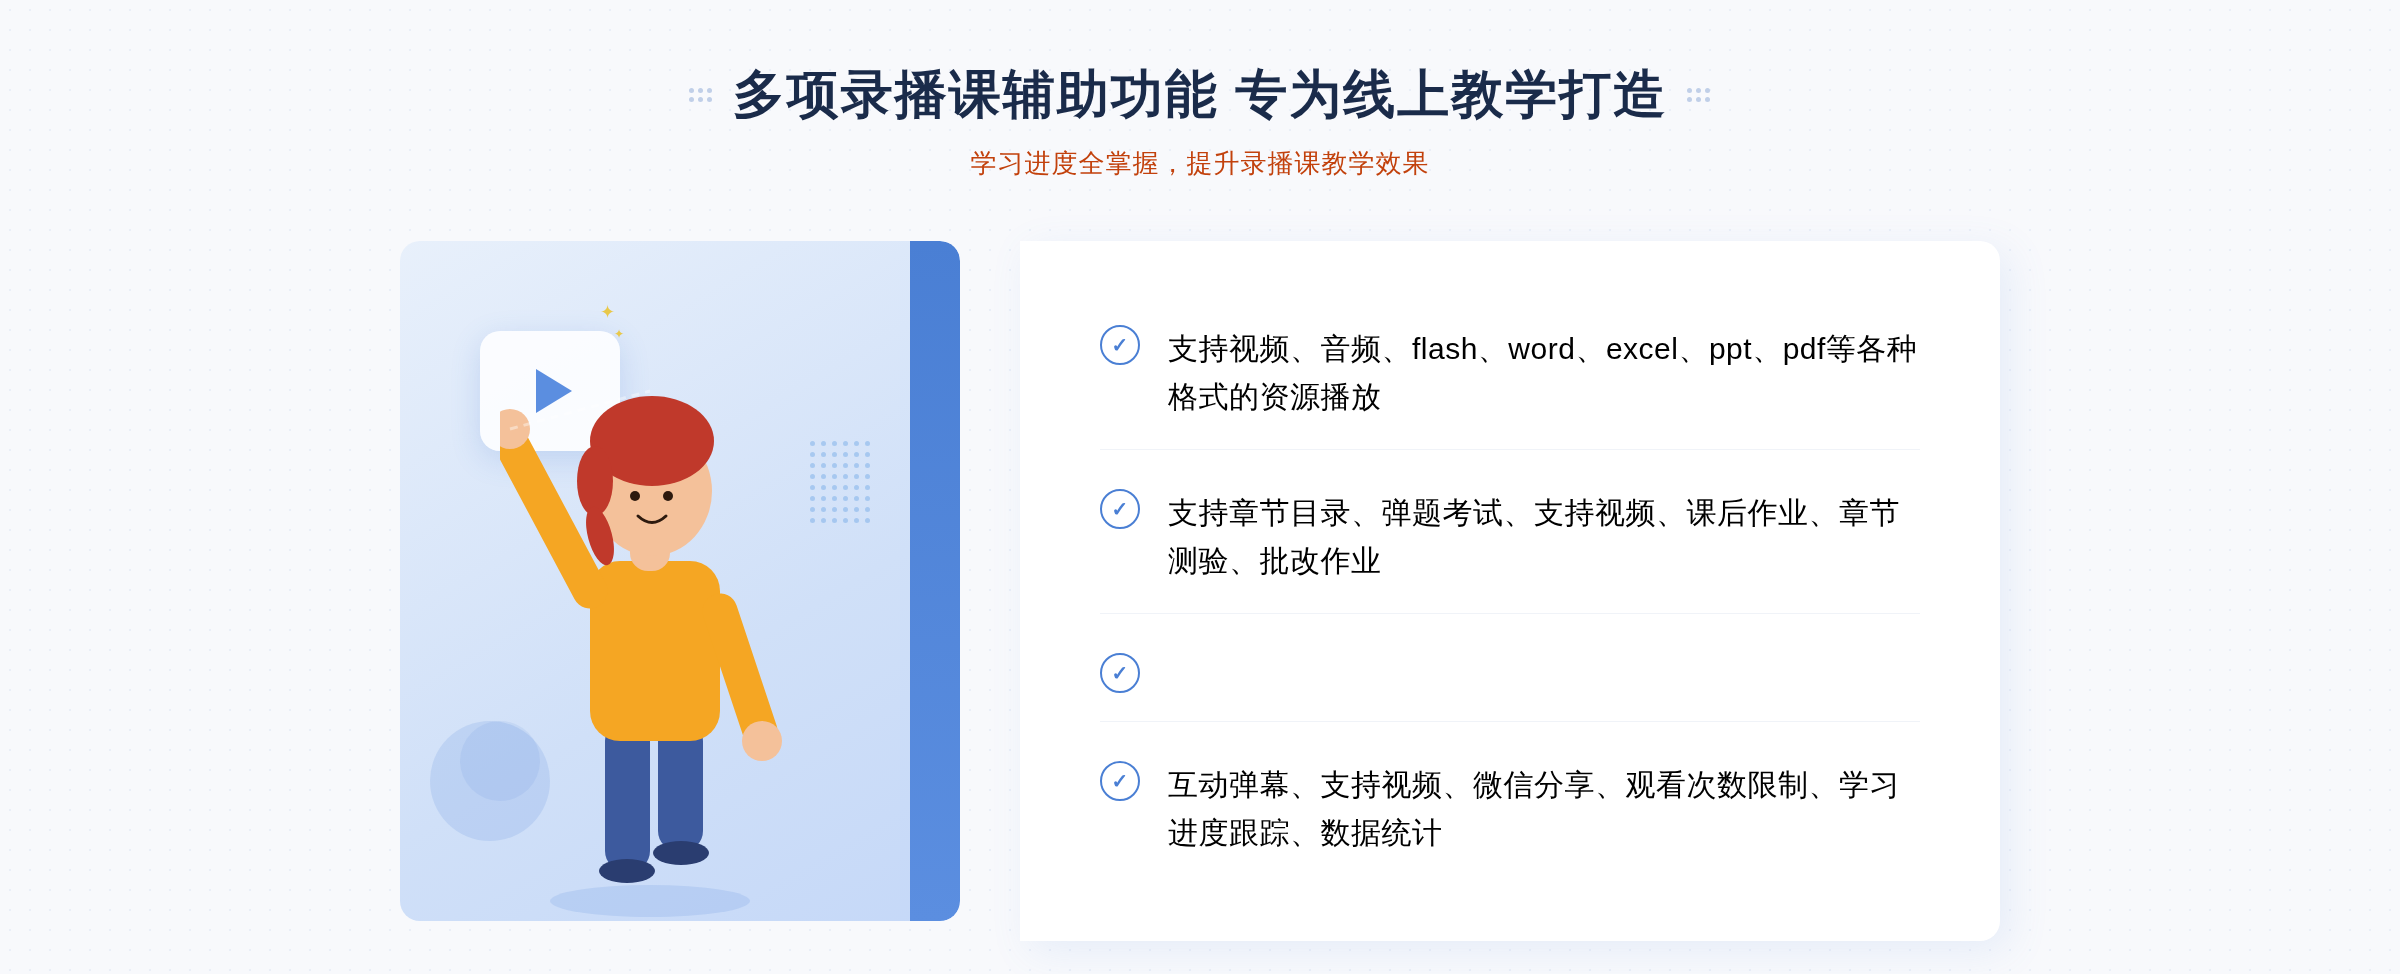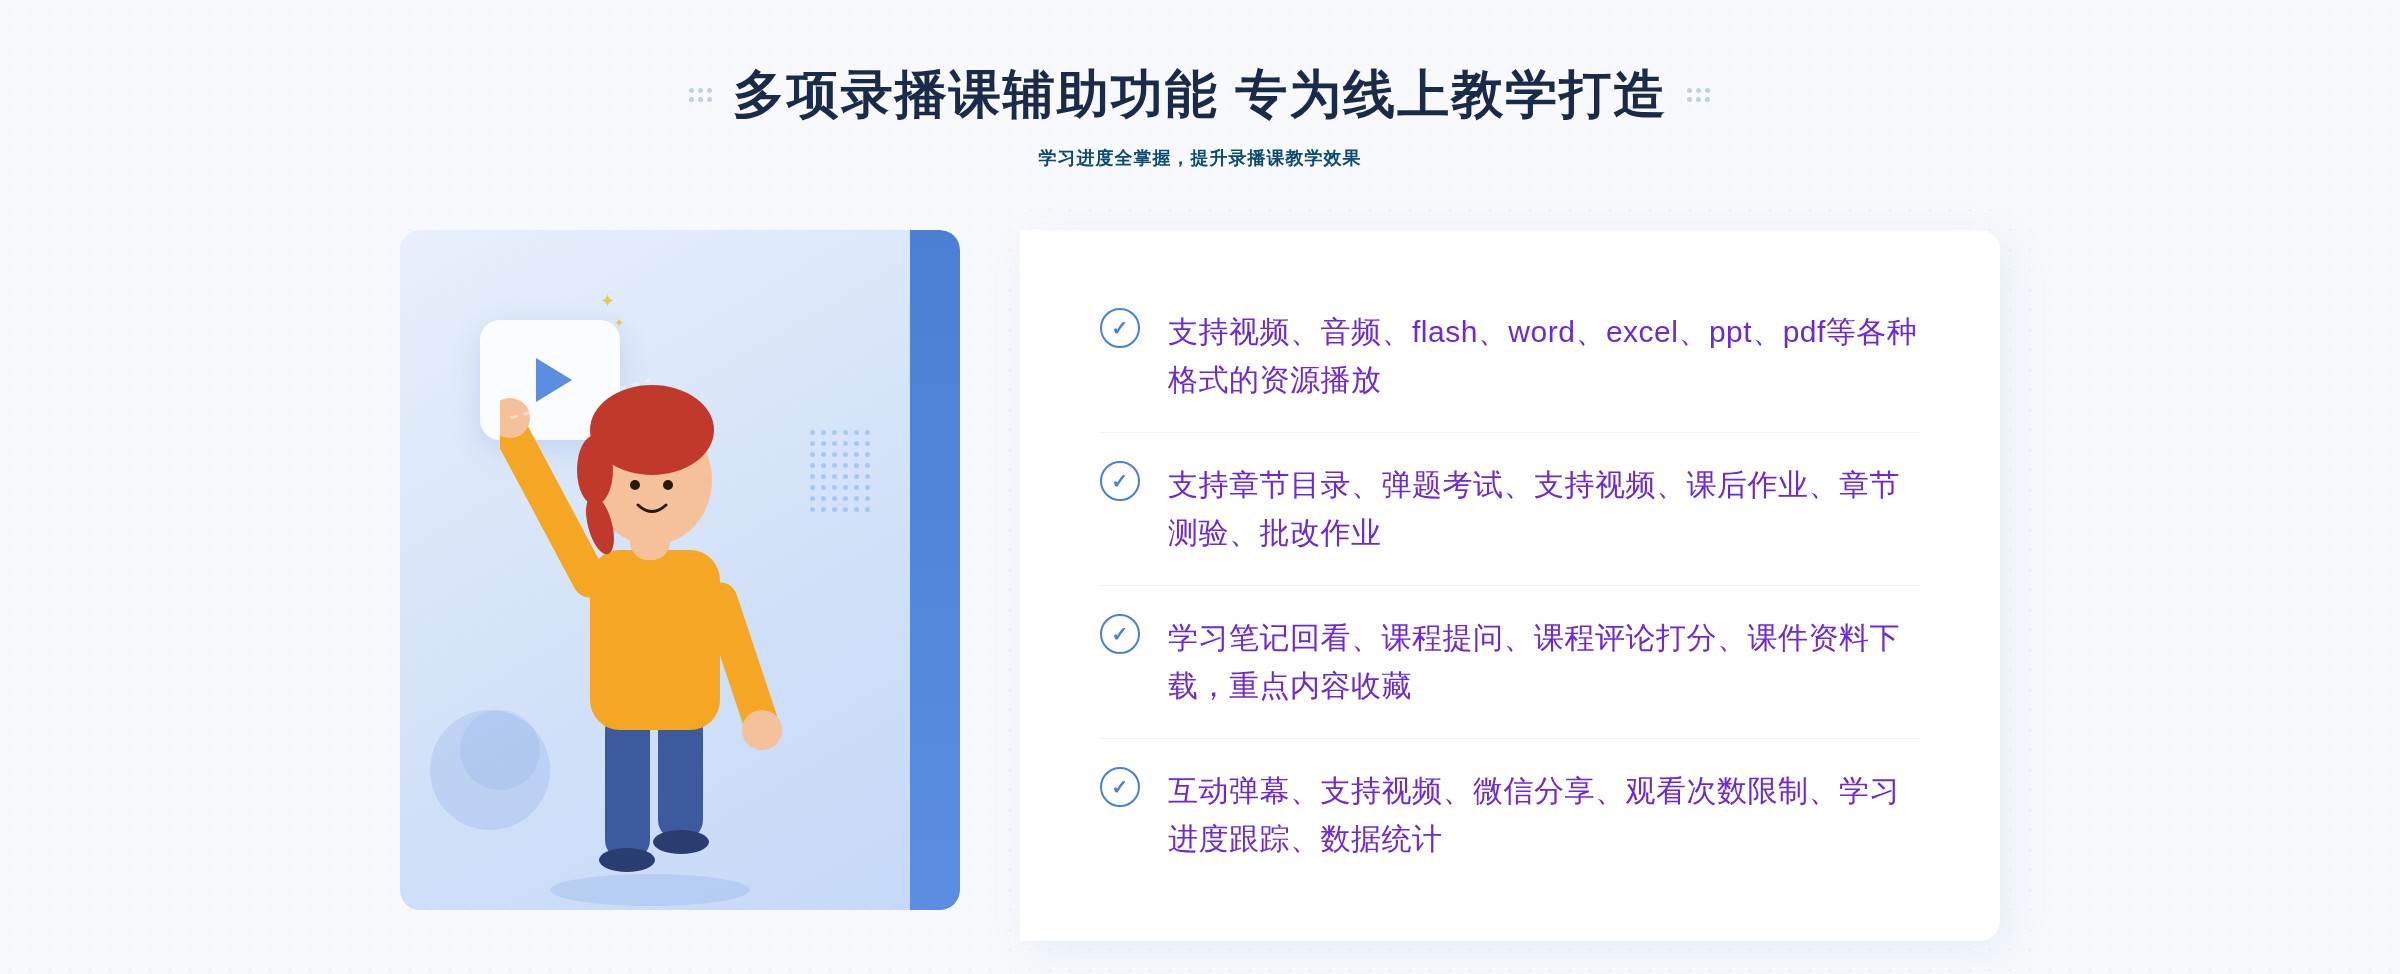--- a/index.html
+++ b/index.html
@@ -82,23 +82,23 @@
     }
 
     .main-title {
       font-size: 52px;
       font-weight: 700;
       color: #1a2b4a;
       letter-spacing: 2px;
     }
 
     .sub-title {
-      font-size: 18px;
-      color: #0c4a6e;
-      font-weight: 700;
+      font-size: 26px;
+      color: #c2410c;
+      font-weight: 400;
       letter-spacing: 1px;
     }
 
     .main-content {
       display: flex;
       align-items: stretch;
       justify-content: center;
       width: 1600px;
       position: relative;
       z-index: 2;
@@ -286,21 +286,21 @@
 
     .check-mark {
       font-size: 20px;
       color: #4a7fd4;
       font-weight: 600;
       line-height: 1;
     }
 
     .feature-text {
       font-size: 30px;
-      color: #6d28d9;
+      color: #000000;
       line-height: 1.6;
       font-weight: 400;
       letter-spacing: 0.5px;
     }
 
     
     .chevron-decor {
       position: absolute;
       left: 20px;
       top: 50%;
@@ -471,21 +471,20 @@
         <div class="check-circle">
           <span class="check-mark">✓</span>
         </div>
         <p class="feature-text">支持章节目录、弹题考试、支持视频、课后作业、章节测验、批改作业</p>
       </div>
 
       <div class="feature-item">
         <div class="check-circle">
           <span class="check-mark">✓</span>
         </div>
-        <p class="feature-text">学习笔记回看、课程提问、课程评论打分、课件资料下载，重点内容收藏</p>
       </div>
 
       <div class="feature-item">
         <div class="check-circle">
           <span class="check-mark">✓</span>
         </div>
         <p class="feature-text">互动弹幕、支持视频、微信分享、观看次数限制、学习进度跟踪、数据统计</p>
       </div>
 
     </div>

